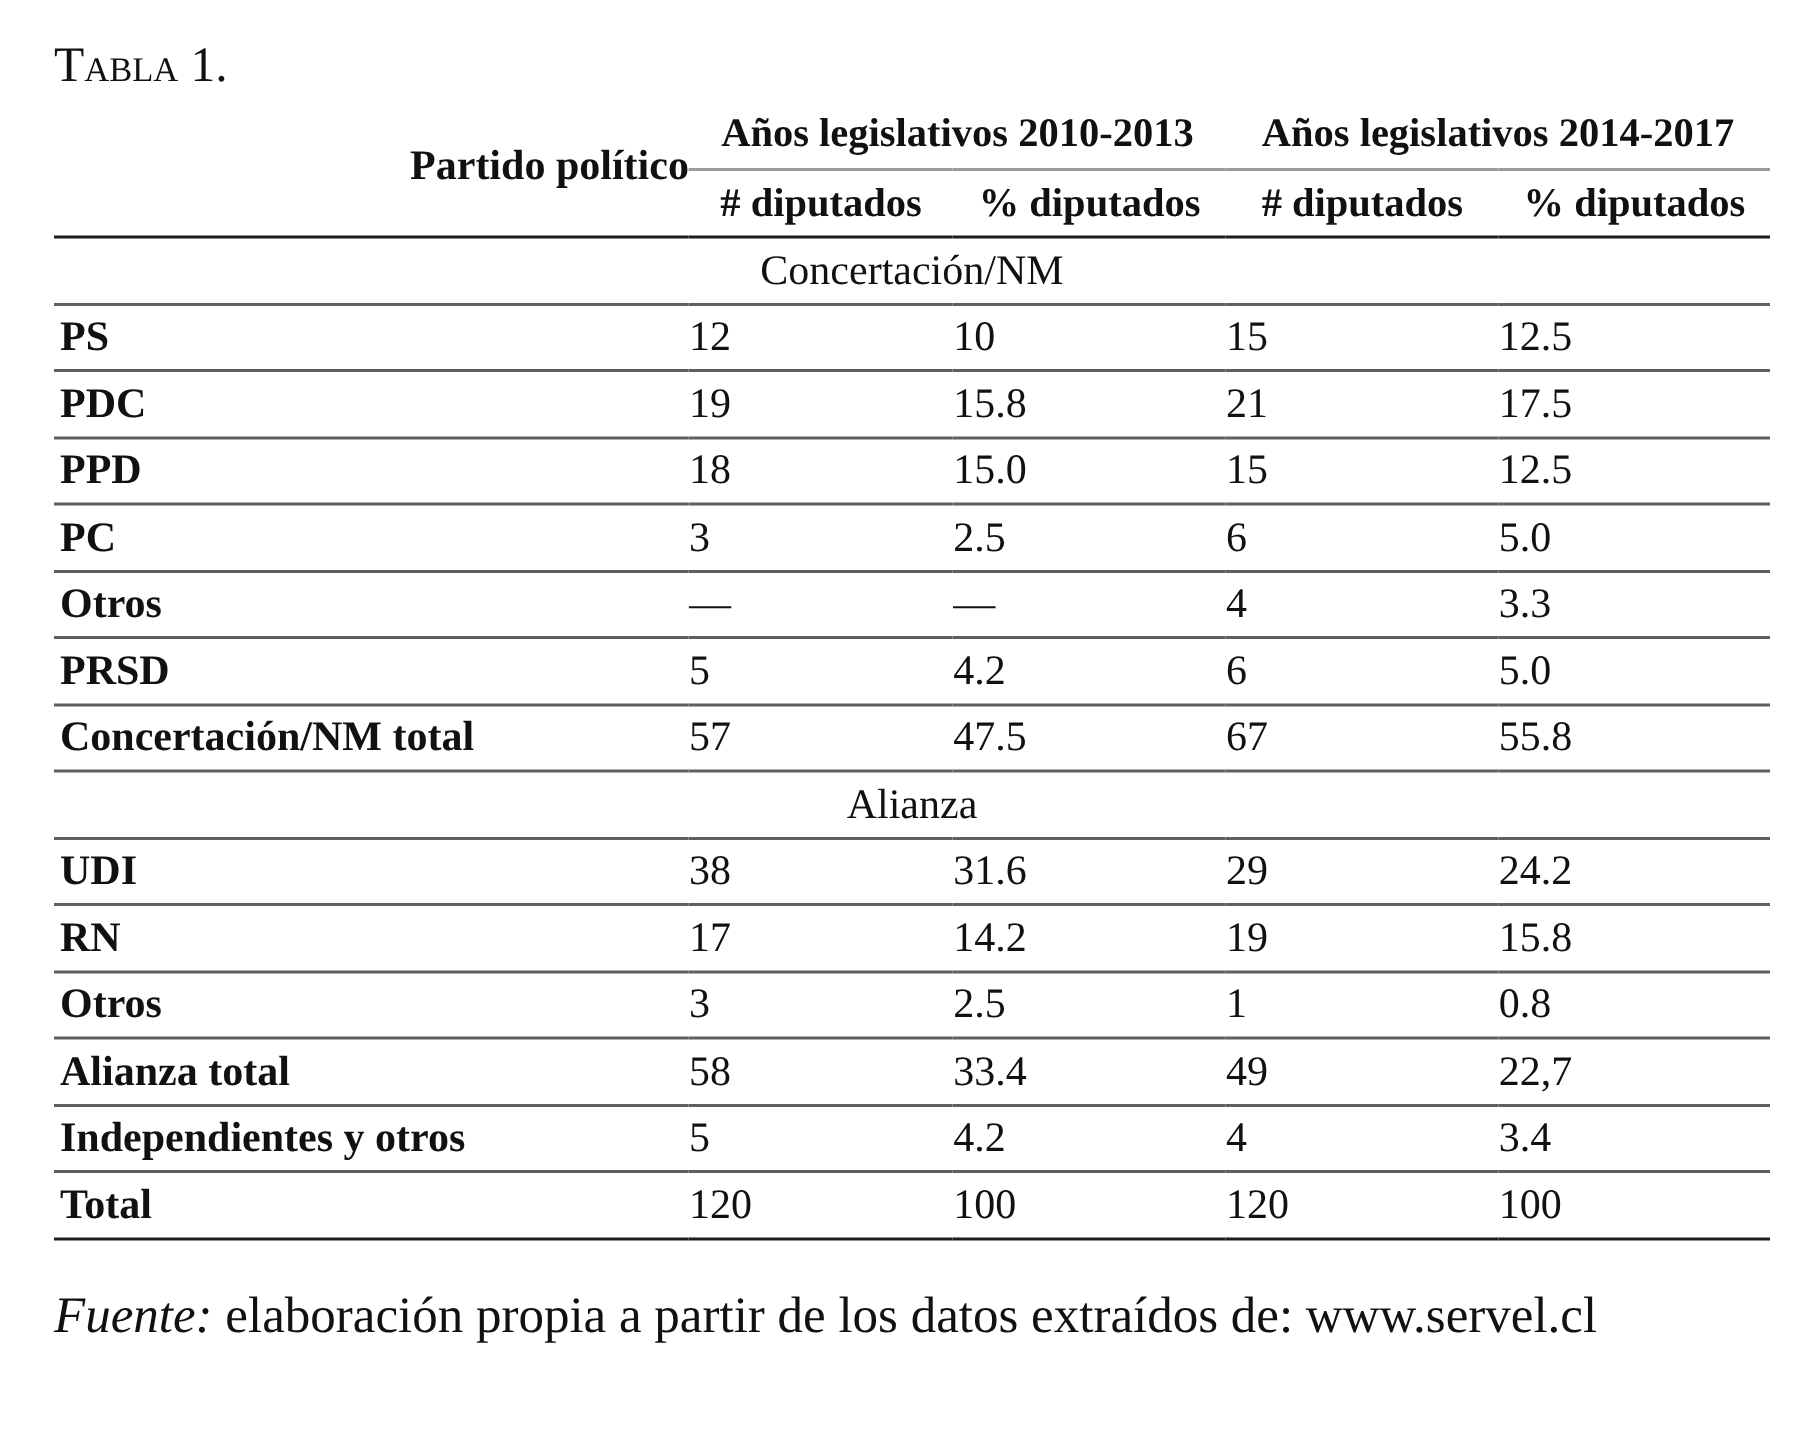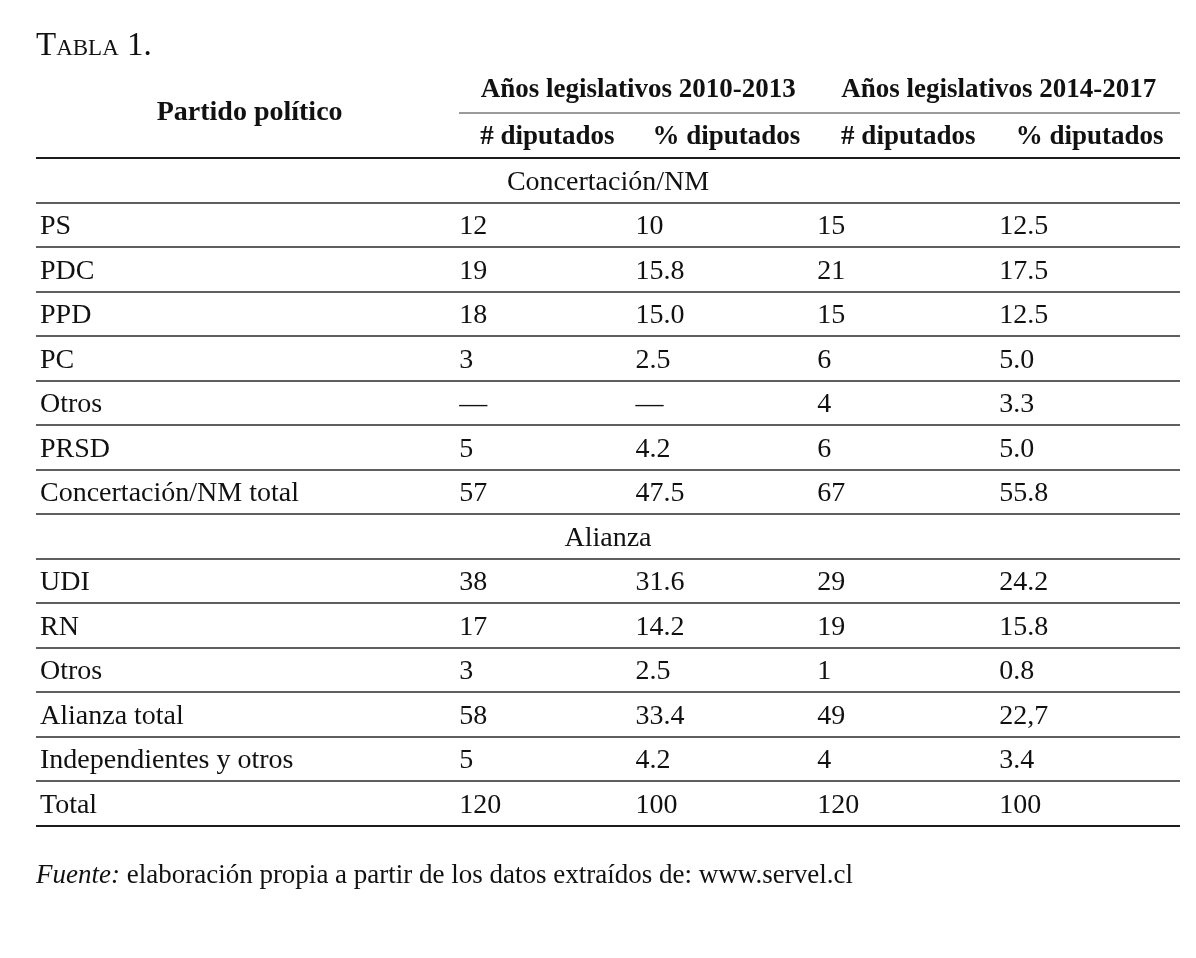--- a/index.html
+++ b/index.html
@@ -45,21 +45,21 @@
   col.c-p2{width:15.8%;}
 
   thead th{
     font-weight:bold;
     font-size:27px;
     white-space:nowrap;
     text-align:center;
     vertical-align:middle;
   }
   th.party-head{
-    text-align:center;
+    text-align:right;
     font-size:28px;
     vertical-align:middle;
     padding-left:4px;
   }
   tr.group-row th{height:48px;vertical-align:middle;}
   th.group-head{border-bottom:2px solid var(--rule-group);}
   tr.subhead-row th{height:45px;}
   thead tr.subhead-row th, thead tr.subhead-row th.blank{
     border-bottom:2.5px solid var(--rule-heavy);
   }
@@ -67,27 +67,27 @@
 
   tbody td{
     height:44.5px;
     font-size:28px;
     vertical-align:middle;
     border-bottom:2px solid var(--rule-light);
     overflow:hidden;
     white-space:nowrap;
   }
   td.section-cell{text-align:center;}
-  td.party-cell{text-align:left;padding-left:4px;}
+  td.party-cell{text-align:left;padding-left:4px;font-weight:bold;}
   td.value-cell{}
   tbody tr:last-child td{border-bottom:2.5px solid var(--rule-heavy);}
 
   .source-note{
     margin-top:32px;
-    font-size:27px;
+    font-size:34px;
     white-space:nowrap;
   }
   .source-note .src-label{font-style:italic;}
 </style>
 </head>
 <body>
 
 <div class="page">
 
   <div class="table-label">Tabla 1.</div>

